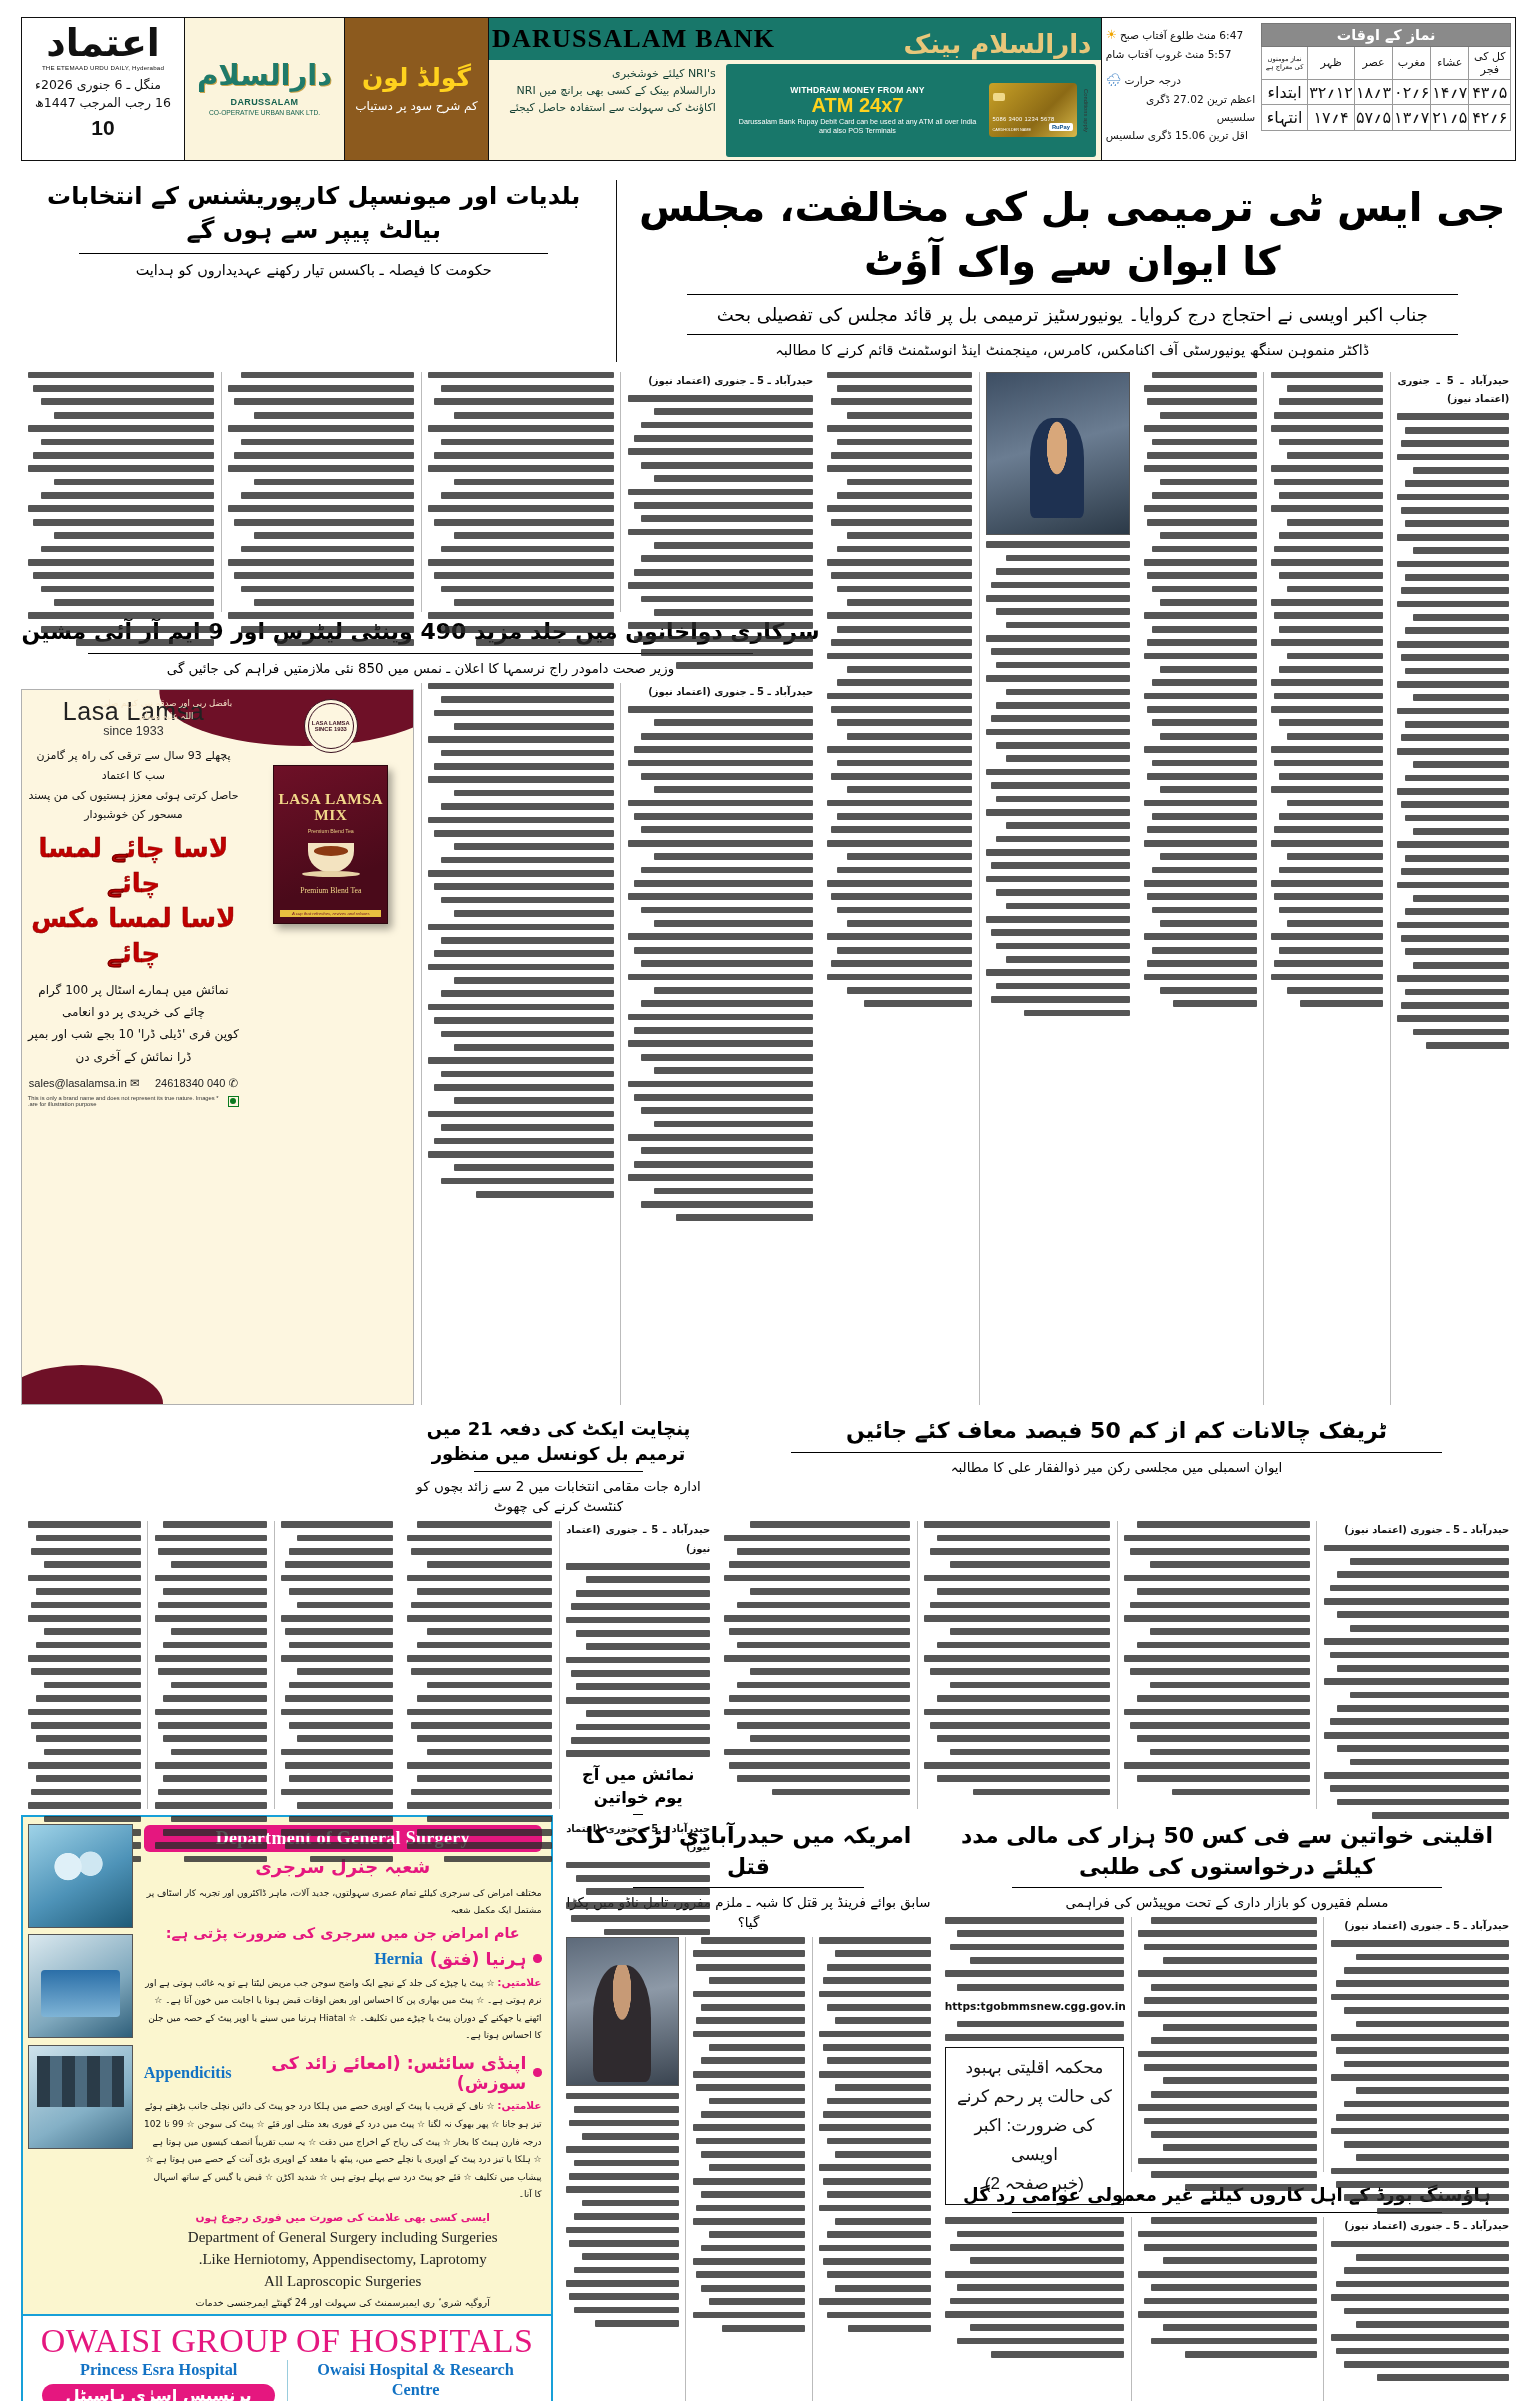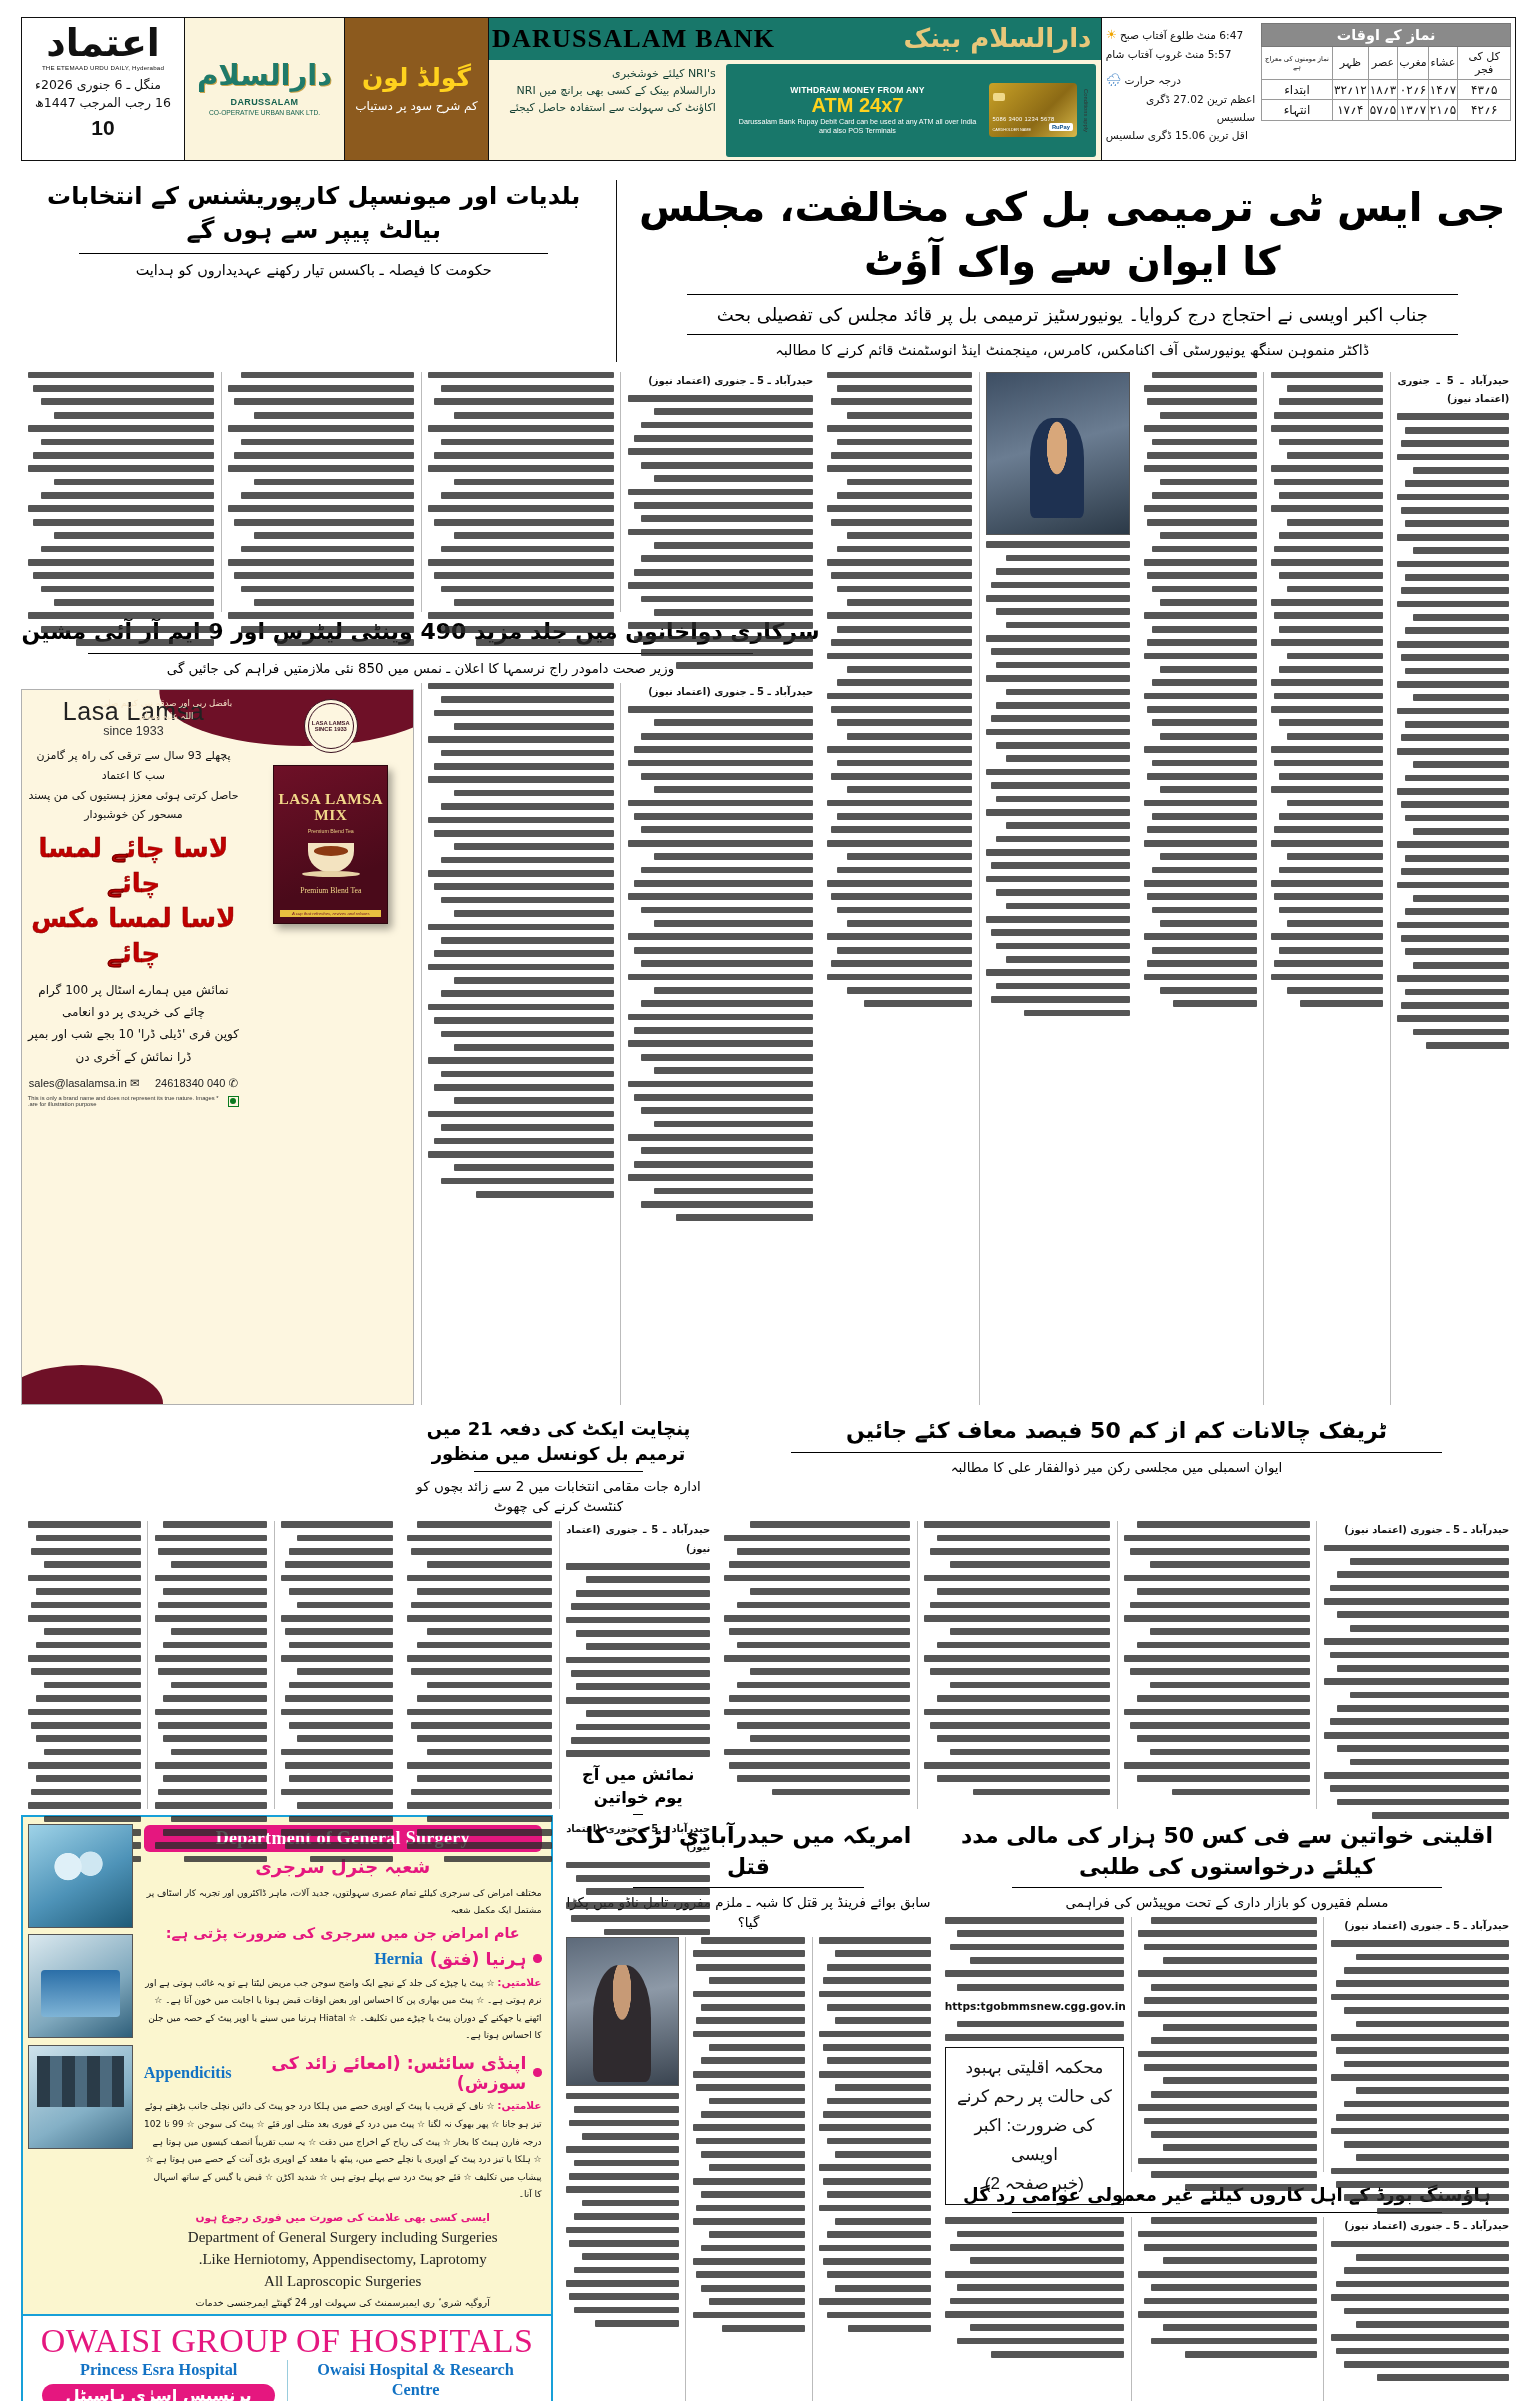--- a/index.html
+++ b/index.html
@@ -84,21 +84,21 @@
   .mh-mid { flex: 1; display: flex; flex-direction: column; border-right: 1.9px solid #111; }
   .mh-mid-top {
     height: 42px; background: #18776a; position: relative;
     display: flex; align-items: center;
   }
   .mh-mid-top .dsb-en {
     color: #000000; font-size: 26px; font-weight: bold; letter-spacing: 1.2px;
     font-family: "Liberation Serif", serif; padding-left: 3px;
   }
   .mh-mid-top .dsb-ur {
-    position: absolute; right: 9.6px; top: 5px;
+    position: absolute; right: 9.6px; top: 11px;
     font-family: "DejaVu Sans", sans-serif; direction: rtl;
     font-size: 26px; font-weight: bold; color: #e8c77a;
   }
   .mh-mid-bot {
     flex: 1; background: #fbf4dc; display: flex; align-items: stretch;
   }
   .nri-left {
     width: 38%; padding: 4.8px 5.8px; direction: rtl;
     font-family: "DejaVu Sans", sans-serif; font-size: 11px;
     color: #143f33; line-height: 1.55; text-align: right;
@@ -142,21 +142,21 @@
   .rainicon { color: #3b7fc4; font-size: 12.5px; }
   .ptab { flex: 1; padding: 4.8px 3.8px 3.8px 0; }
   .ptab table { width: 100%; border-collapse: collapse; direction: rtl; }
   .ptab .ttl {
     background: #8a8a8a; color: #fff; text-align: center;
     font-family: "DejaVu Sans", sans-serif; font-size: 14.4px; font-weight: bold;
     padding: 2.9px; border: 1px solid #777;
   }
   .ptab th, .ptab td {
     border: 1px solid #9a9a9a; text-align: center;
-    font-family: "DejaVu Sans", sans-serif; font-size: 12px;
+    font-family: "DejaVu Sans", sans-serif; font-size: 16px;
     padding: 2.9px 1px; color: #111;
   }
   .ptab th { font-weight: normal; font-size: 11px; }
   .ptab th.tiny { font-size: 6.7px; line-height: 1.2; }
 
   
   .hl-wrap { display: flex; margin-top: 19px; }
   .hl-left { width: 596px; padding-right: 9.6px; border-right: 1px solid #111; }
   .hl-right { flex: 1; padding-left: 11.5px; }
   .hl-main {

